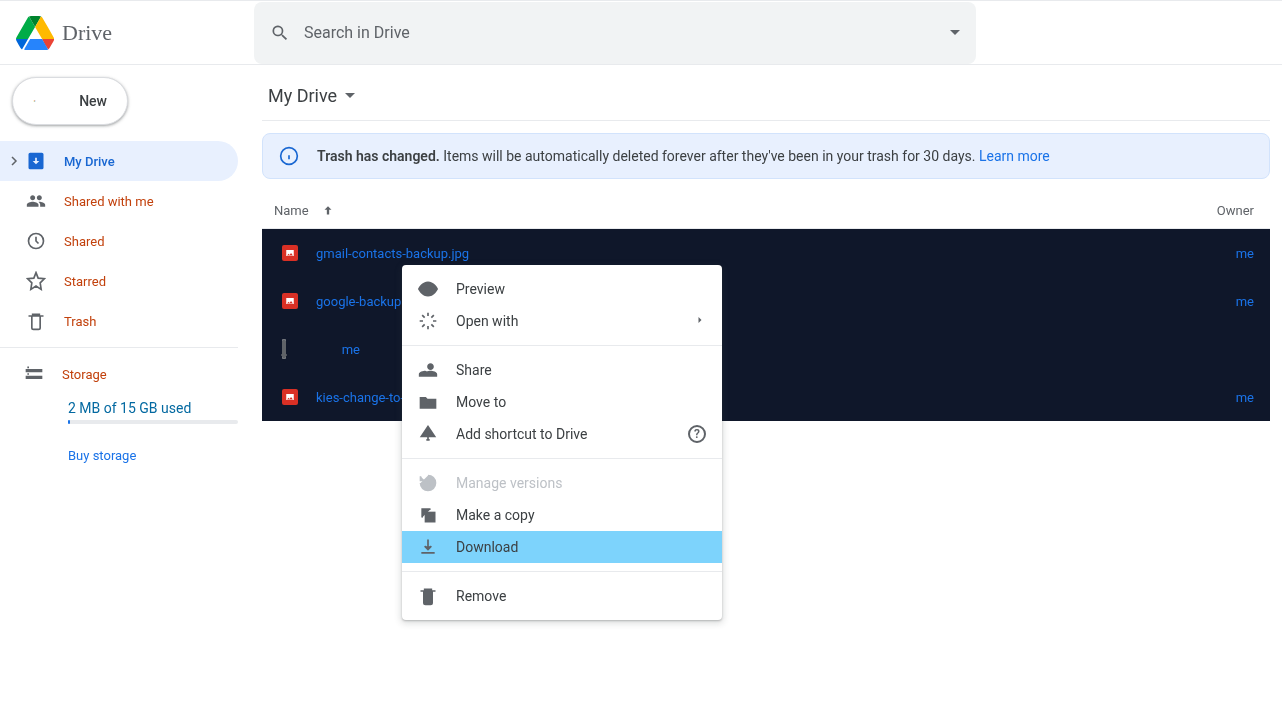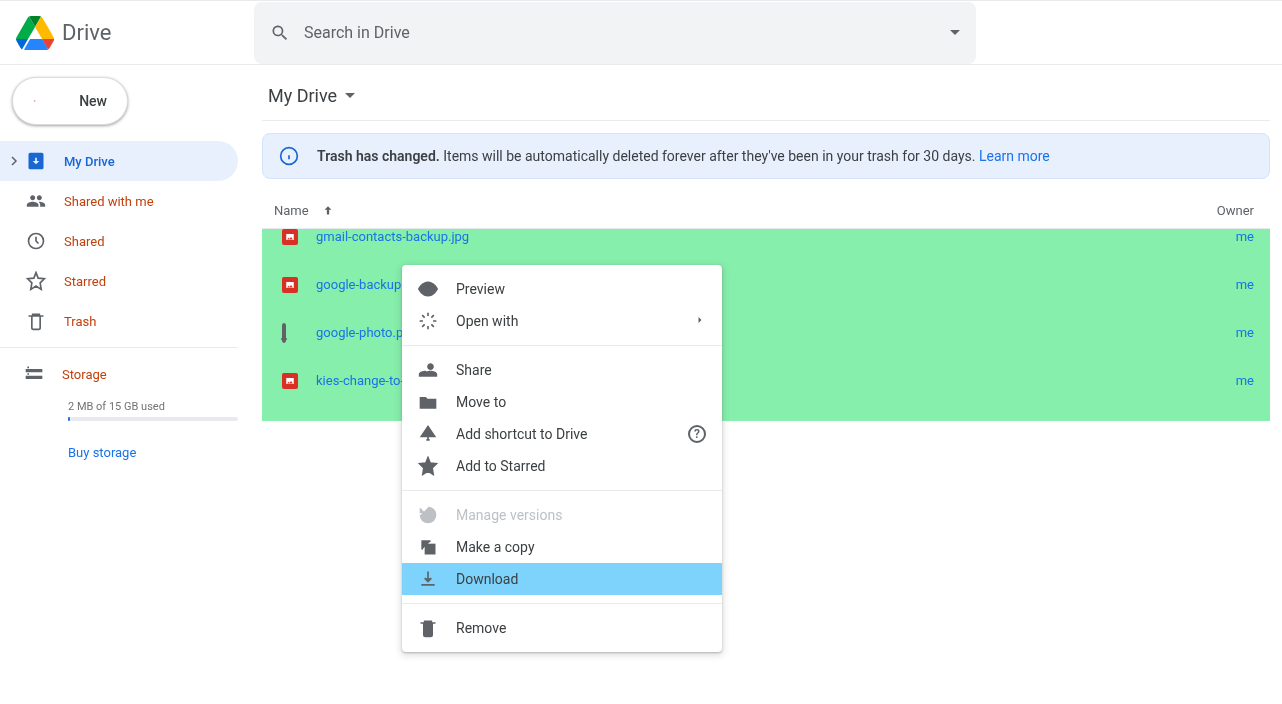--- a/index.html
+++ b/index.html
@@ -1,20 +1,20 @@
 <!DOCTYPE html>
 <html><head>
 <meta charset="utf-8">
 <style>
 * { margin: 0; padding: 0; box-sizing: border-box; font-family: 'Google Sans', Roboto, Arial, sans-serif; }
 body { background: #fff; color: #3c4043; font-size: 14px; width: 1282px; height: 704px; overflow: hidden; border-top: 1px solid #e8eaed; }
 .header { display: flex; align-items: center; height: 64px; padding: 0 16px; border-bottom: 1px solid #e8eaed; }
 .logo-area { display: flex; align-items: center; width: 238px; }
 .logo-triangle { width: 38px; height: 38px; margin-right: 8px; }
-.app-name { font-size: 22px; color: #5f6368; }
+.app-name { font-size: 22px; color: #5f6368; font-family: Liberation Serif, serif; }
 .search-bar { flex: 1; max-width: 722px; height: 62px; background: #f1f3f4; border-radius: 8px; display: flex; align-items: center; padding: 0 16px; }
 .search-icon { width: 20px; height: 20px; margin-right: 14px; fill: #5f6368; }
 .search-input { flex: 1; background: transparent; border: none; outline: none; font-size: 16px; color: #5f6368; }
 .search-input::placeholder { color: #5f6368; }
 .search-options-icon { width: 0; height: 0; border-left: 5px solid transparent; border-right: 5px solid transparent; border-top: 5px solid #5f6368; }
 .main { display: flex; height: calc(100% - 64px); }
 .sidebar { width: 254px; padding-top: 12px; }
 .new-button { display: flex; align-items: center; margin-left: 12px; padding: 8px 20px; border: 1px solid #dadce0; border-radius: 24px; background: #fff; width: 116px; height: 48px; cursor: pointer; box-shadow: 0 1px 2px rgba(60,64,67,0.3), 0 1px 3px 1px rgba(60,64,67,0.15); }
 .new-plus { width: 24px; height: 24px; margin-right: 12px; }
 .new-text { font-size: 14px; font-weight: 500; color: #3c4043; margin-left: 31px; }
@@ -23,39 +23,39 @@
 .nav-item.active { background: #e8f0fe; color: #1967d2; font-weight: 500; }
 .nav-expand { width: 12px; margin-right: 6px; display:flex; align-items:center; justify-content:center; }
 .nav-icon { width: 20px; height: 20px; margin-right: 18px; display: flex; align-items: center; justify-content: center; }
 .nav-icon svg { width: 20px; height: 20px; }
 .nav-label { font-size: 13px; color: #c2410c; }
 .nav-item.active .nav-label { color: #1967d2; }
 .nav-divider { border-top: 1px solid #e8eaed; margin: 6px 0; margin-right: 16px; }
 .storage-section { padding-left: 28px; }
 .storage-item { display: flex; align-items: center; height: 40px; }
 .storage-item .nav-icon { margin-right: 18px; margin-left: -4px; }
-.storage-text { font-size: 11px; color: #737373; display: block; margin: 6px 0 0 40px; }
+.storage-text { font-size: 14px; color: #0369a1; display: block; margin: 6px 0 0 40px; }
 .storage-bar { width: 170px; height: 4px; background: #e8eaed; border-radius: 2px; margin: 4px 0 0 40px; position: relative; }
 .storage-fill { position: absolute; left: 0; top: 0; height: 100%; width: 1%; background: #1a73e8; border-radius: 2px; }
 .buy-storage { color: #1a73e8; font-size: 13px; margin: 24px 0 0 40px; display: inline-block; cursor: pointer; }
 .content { flex: 1; padding: 12px 12px 0 8px; position: relative; }
 .breadcrumb { display: flex; align-items: center; font-size: 18px; color: #3c4043; padding: 8px 6px 12px; }
 .breadcrumb-arrow { width: 0; height: 0; border-left: 5px solid transparent; border-right: 5px solid transparent; border-top: 5px solid #5f6368; margin-left: 8px; }
 .breadcrumb-wrap { border-bottom: 1px solid #e8eaed; padding-bottom: 2px; }
 .banner { display: flex; align-items: center; background: #e8f0fe; border: 1px solid #d2e3fc; border-radius: 8px; padding: 12px 16px; margin-top: 12px; font-size: 14px; }
 .banner-icon { width: 20px; height: 20px; margin-right: 18px; }
 .banner-strong { font-weight: 600; color: #3c4043; }
 .banner-text { color: #3c4043; }
 .banner-link { color: #1a73e8; cursor: pointer; }
 .table { margin-top: 14px; }
 .table-header { display: flex; align-items: center; height: 36px; font-size: 13px; color: #5f6368; border-bottom: 1px solid #e8eaed; }
 .col-name { padding-left: 12px; flex: 1; display: flex; align-items: center; }
 .col-owner { width: 60px; text-align: right; padding-right: 16px; }
 .sort-icon { width: 14px; height: 14px; margin-left: 12px; fill: #5f6368; }
-.file-row { display: flex; align-items: flex-start; height: 48px; background: #86efac; cursor: pointer; }
+.file-row { display: flex; align-items: center; height: 48px; background: #0f172a; cursor: pointer; }
 .file-icon { width: 16px; height: 16px; margin: 0 18px 0 20px; }
 .file-name { flex: 1; font-size: 13px; color: #1a73e8; }
 .file-owner { width: 60px; text-align: right; font-size: 13px; color: #1a73e8; padding-right: 16px; }
 
 .context-menu { position: absolute; left: 148px; top: 200px; width: 320px; background: #fff; border-radius: 4px; box-shadow: 0 2px 6px 2px rgba(60,64,67,0.15), 0 1px 2px rgba(60,64,67,0.3); padding: 8px 0; z-index: 100; }
 .menu-item { display: flex; align-items: center; height: 32px; padding: 0 16px; cursor: pointer; font-size: 14px; color: #3c4043; }
 .menu-item.highlighted { background: #7dd3fc; }
 .menu-item.disabled { color: #bdc1c6; cursor: default; }
 .menu-icon { width: 20px; height: 20px; margin-right: 18px; display: flex; align-items: center; justify-content: center; }
 .menu-icon svg { width: 20px; height: 20px; fill: #5f6368; }
@@ -224,21 +224,20 @@
               <svg viewBox="0 0 24 24">
                 <path d="M21 19V5H3v14h18zM8.5 13.5l2.5 3 3.5-4.5 4.5 6H5l3.5-4.5z"></path>
               </svg>
             </span>
           </span>
         <span class="file-name">google-backup.</span>
         <span class="file-owner">me</span>
       </div>
       <div class="file-row">
         <span class="file-icon"><span class="phone-icon-box"></span></span>
-        <span class="file-name">google-photo.p</span>
         <span class="file-owner">me</span>
       </div>
       <div class="file-row">
         <span class="file-icon">
             <span class="red-img-icon">
               <svg viewBox="0 0 24 24">
                 <path d="M21 19V5H3v14h18zM8.5 13.5l2.5 3 3.5-4.5 4.5 6H5l3.5-4.5z"></path>
               </svg>
             </span>
           </span>
@@ -289,28 +288,20 @@
       <div class="menu-item">
         <span class="menu-icon">
             <svg viewBox="0 0 24 24" fill="none" stroke="#5f6368" stroke-width="2">
               <path d="M12 3L4 15h16L12 3z"></path>
               <path d="M12 15v4M10 19h4"></path>
             </svg>
           </span>
         <span>Add shortcut to Drive</span>
         <span class="menu-help">?</span>
       </div>
-      <div class="menu-item">
-        <span class="menu-icon">
-            <svg viewBox="0 0 24 24" fill="none" stroke="#5f6368" stroke-width="2">
-              <path d="M12 2l2.6 6.6L22 9.3l-5 4.9 1.2 7.8L12 18l-6.2 4 1.2-7.8-5-4.9 7.4-.7z"></path>
-            </svg>
-          </span>
-        <span>Add to Starred</span>
-      </div>
       <div class="menu-divider"></div>
       <div class="menu-item disabled">
         <span class="menu-icon">
             <svg viewBox="0 0 24 24" fill="none" stroke="#bdc1c6" stroke-width="2">
               <path d="M3 12a9 9 0 109-9"></path>
               <path d="M3 4v5h5M12 7v5l3 3"></path>
             </svg>
           </span>
         <span>Manage versions</span>
       </div>

